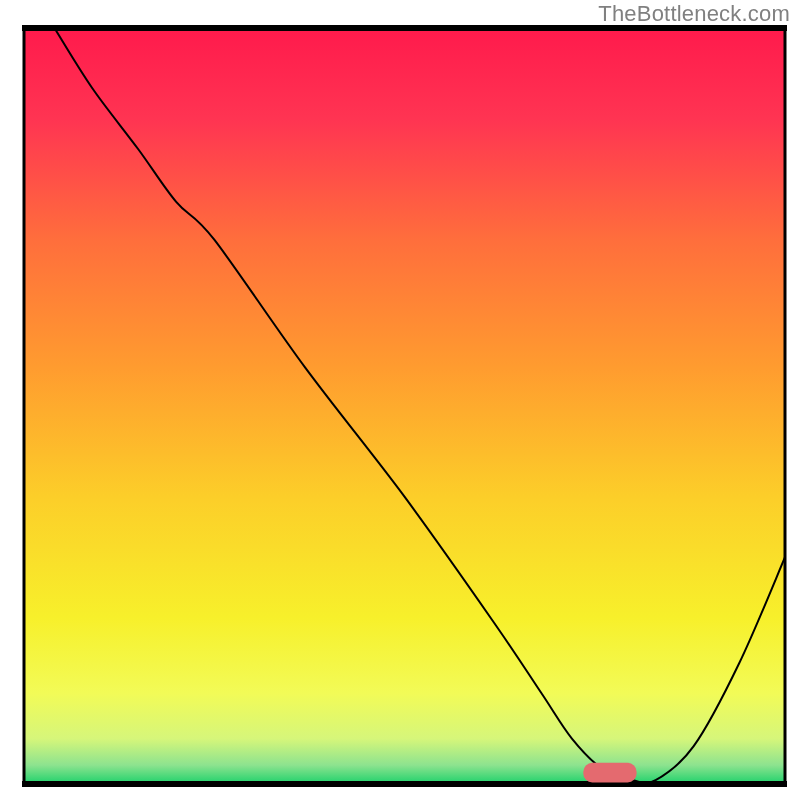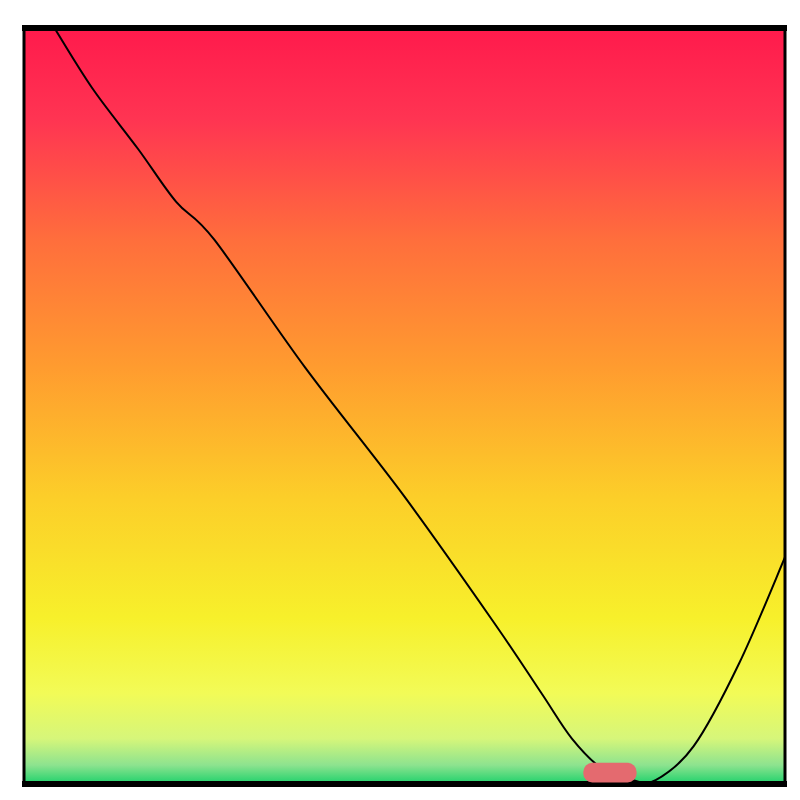--- a/index.html
+++ b/index.html
@@ -29,20 +29,21 @@
   }
   svg {
     display: block;
   }
 </style>
 </head>
 <body>
 
 <div class="wrap">
 
+  <div class="watermark">TheBottleneck.com</div>
 
   <svg width="800" height="800" viewBox="0 0 800 800">
 
     <defs>
       <linearGradient id="bg-grad" x1="0" y1="0" x2="0" y2="1">
 
       <stop offset="0.00%" stop-color="#ff1a4c"></stop>
           <stop offset="12.00%" stop-color="#ff3452"></stop>
           <stop offset="28.00%" stop-color="#ff6e3c"></stop>
           <stop offset="45.00%" stop-color="#ff9c2f"></stop>

